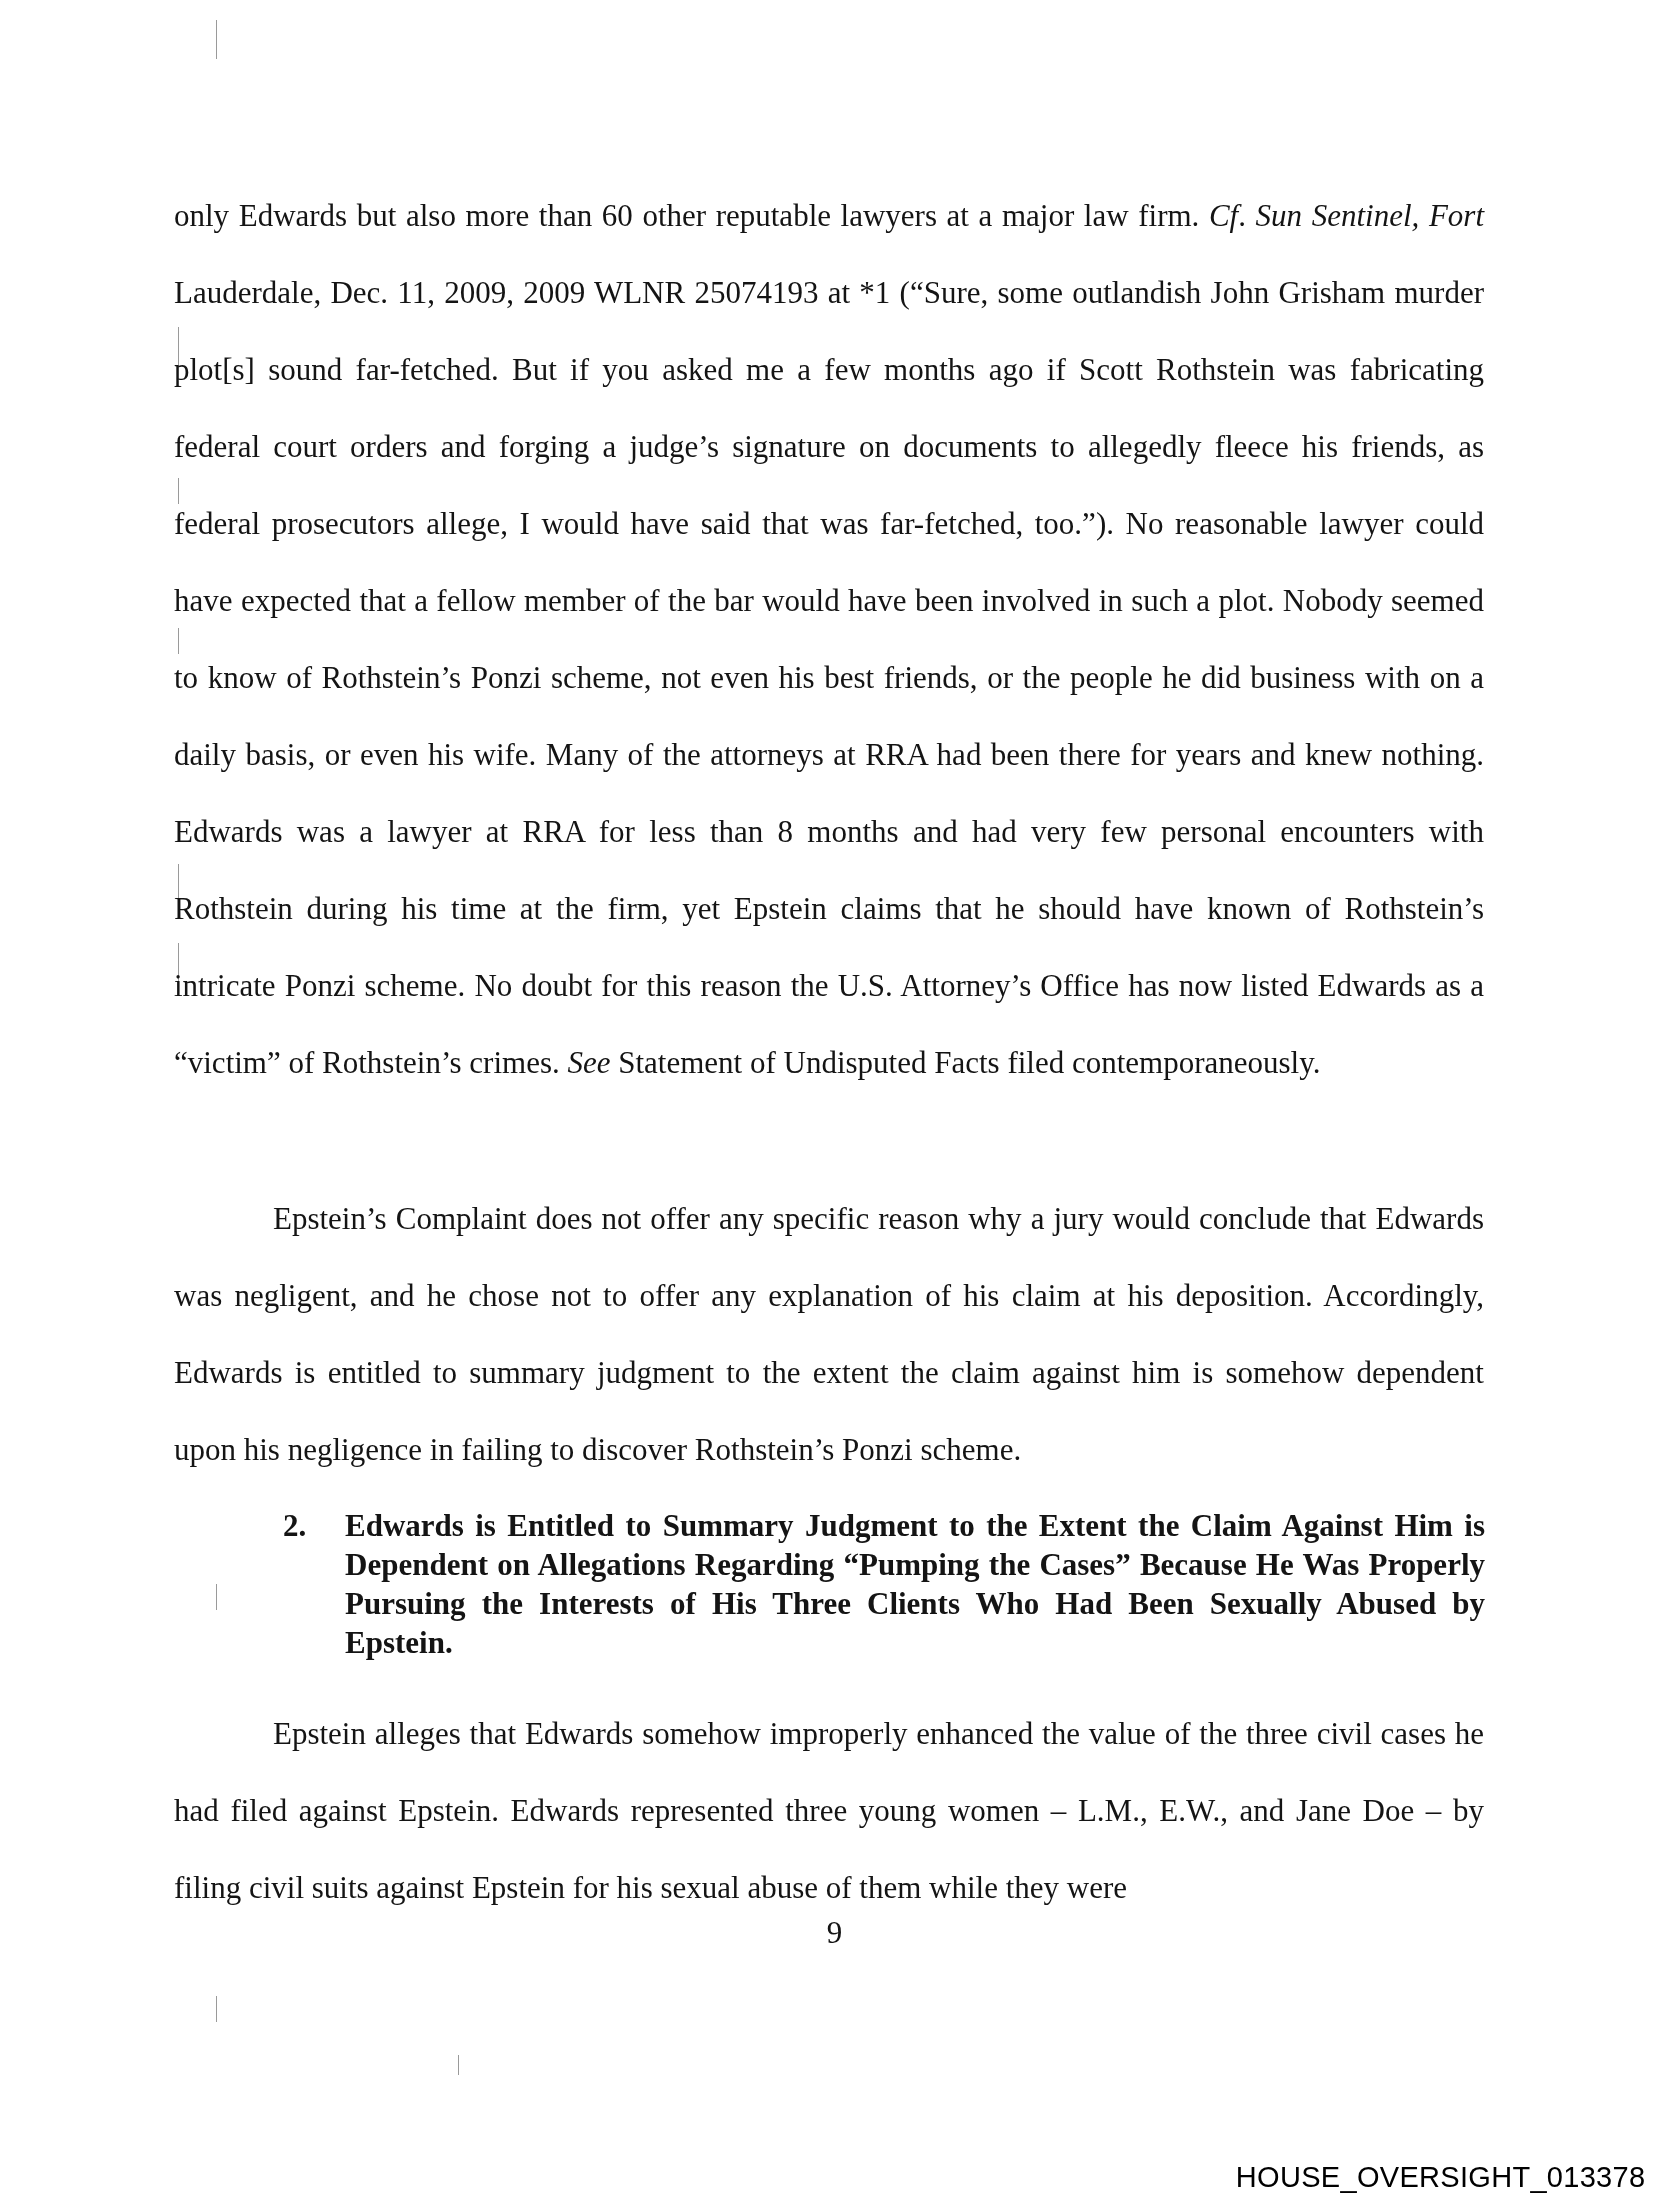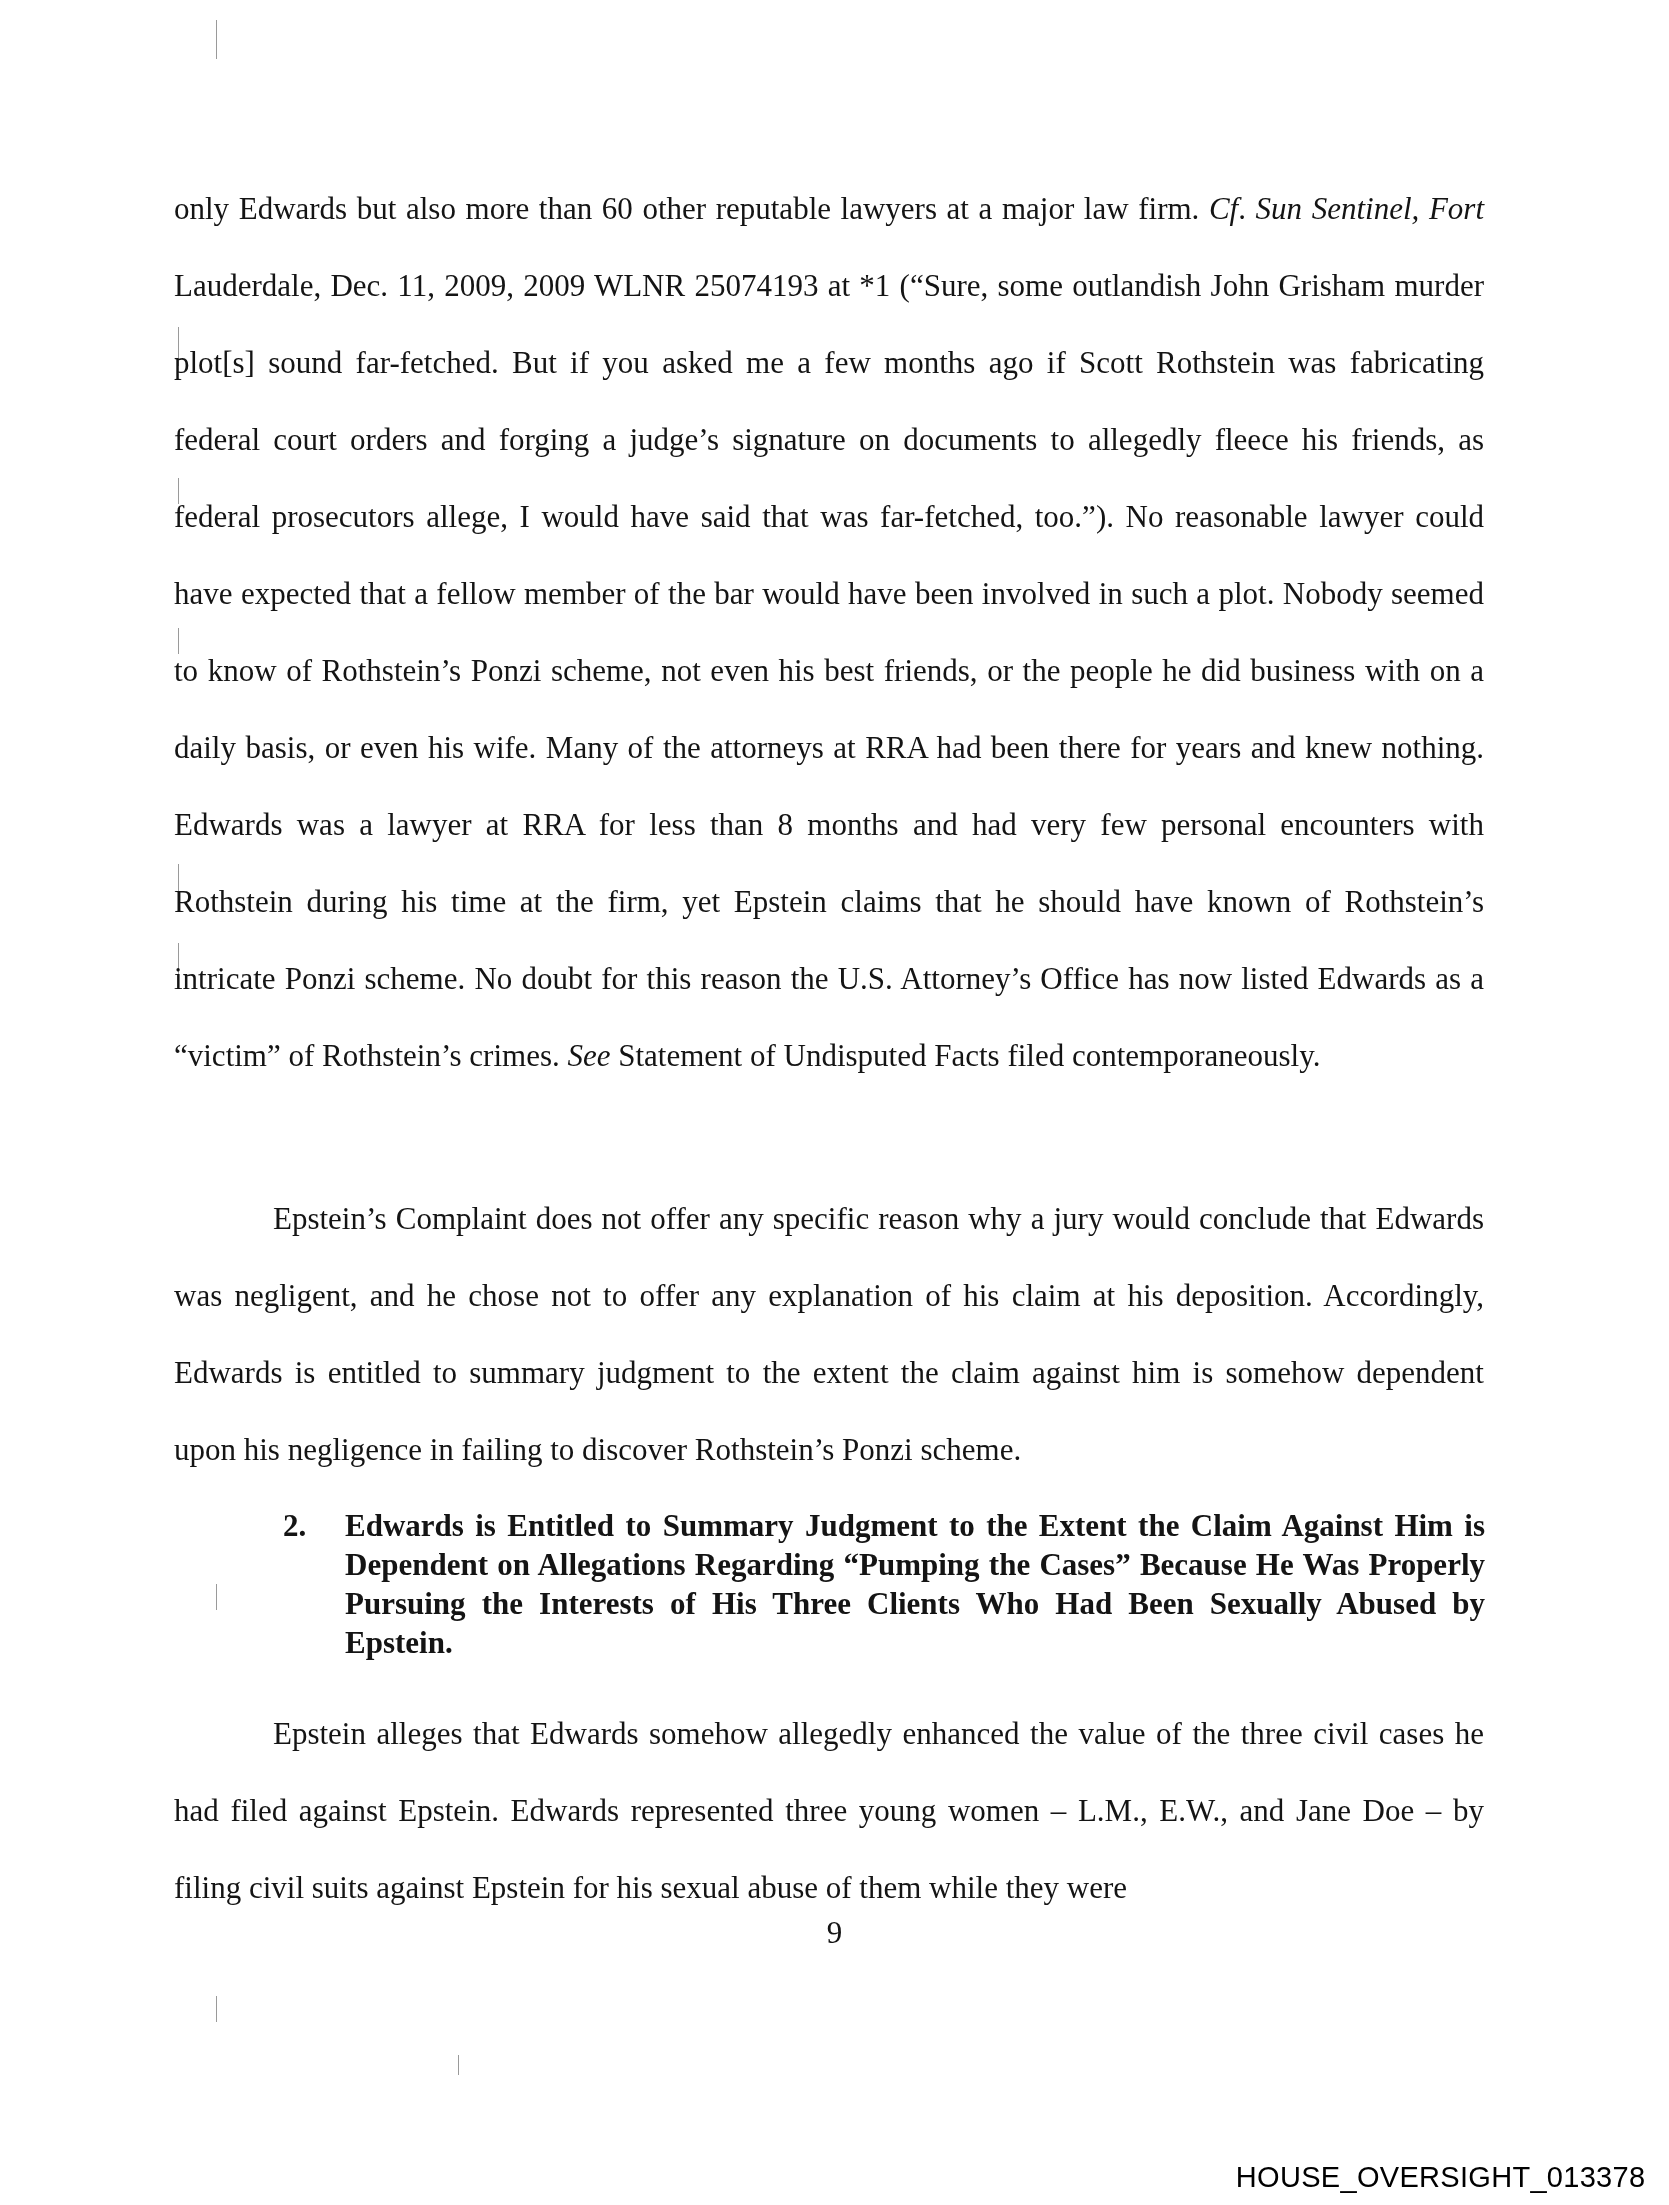--- a/index.html
+++ b/index.html
@@ -29,21 +29,21 @@
     line-height: 77px;
     text-align: justify;
   }
   .para {
     margin: 0;
     text-align: justify;
   }
   .para.indent {
     text-indent: 99px;
   }
-  .para-a { top: 170px; }
+  .para-a { top: 177px; }
   .para-b { top: 1180px; }
   .para-c { top: 1695px; }
 
   .heading {
     position: absolute;
     left: 283px;
     top: 1506px;
     width: 1202px;
     font-size: 31px;
     line-height: 39px;
@@ -108,20 +108,20 @@
   <div class="text-block para-b">
     <p class="para indent">Epstein’s Complaint does not offer any specific reason why a jury would conclude that Edwards was negligent, and he chose not to offer any explanation of his claim at his deposition. Accordingly, Edwards is entitled to summary judgment to the extent the claim against him is somehow dependent upon his negligence in failing to discover Rothstein’s Ponzi scheme.</p>
   </div>
 
   <div class="heading">
     <span class="num">2.</span>
     <div class="title">Edwards is Entitled to Summary Judgment to the Extent the Claim Against Him is Dependent on Allegations Regarding “Pumping the Cases” Because He Was Properly Pursuing the Interests of His Three Clients Who Had Been Sexually Abused by Epstein.</div>
   </div>
 
   <div class="text-block para-c">
-    <p class="para indent">Epstein alleges that Edwards somehow allegedly enhanced the value of the three civil cases he had filed against Epstein.  Edwards represented three young women – L.M., E.W., and Jane Doe – by filing civil suits against Epstein for his sexual abuse of them while they were</p>
+    <p class="para indent">Epstein alleges that Edwards somehow improperly enhanced the value of the three civil cases he had filed against Epstein.  Edwards represented three young women – L.M., E.W., and Jane Doe – by filing civil suits against Epstein for his sexual abuse of them while they were</p>
   </div>
 
   <div class="page-number">9</div>
 
   <div class="bates">HOUSE_OVERSIGHT_013378</div>
 </div>
 
 
 </body></html>

